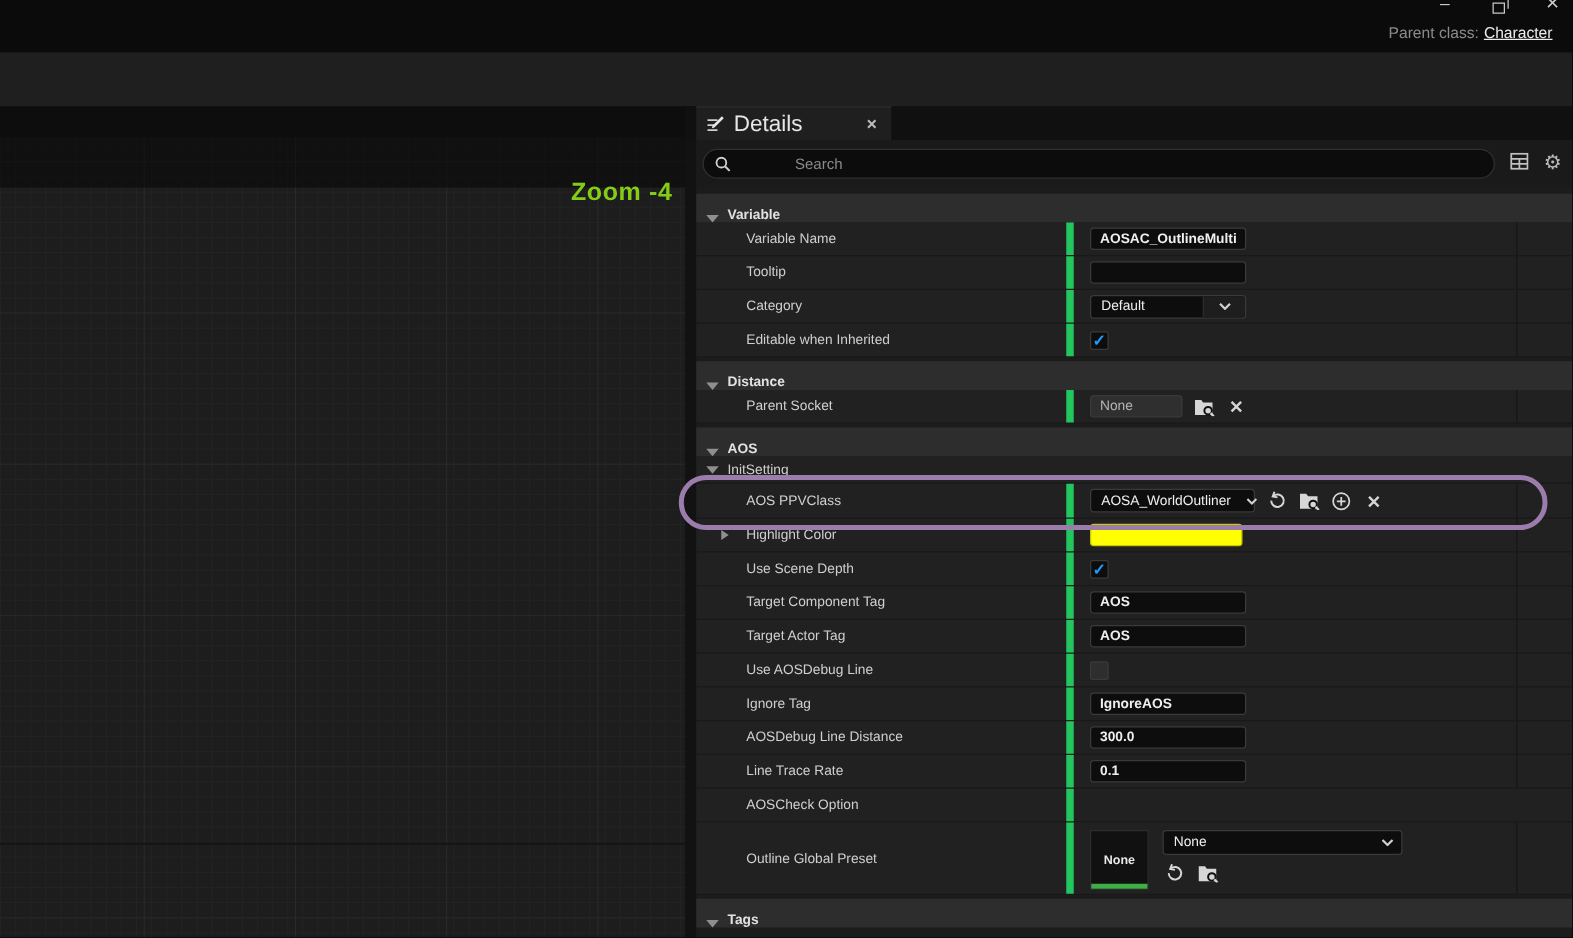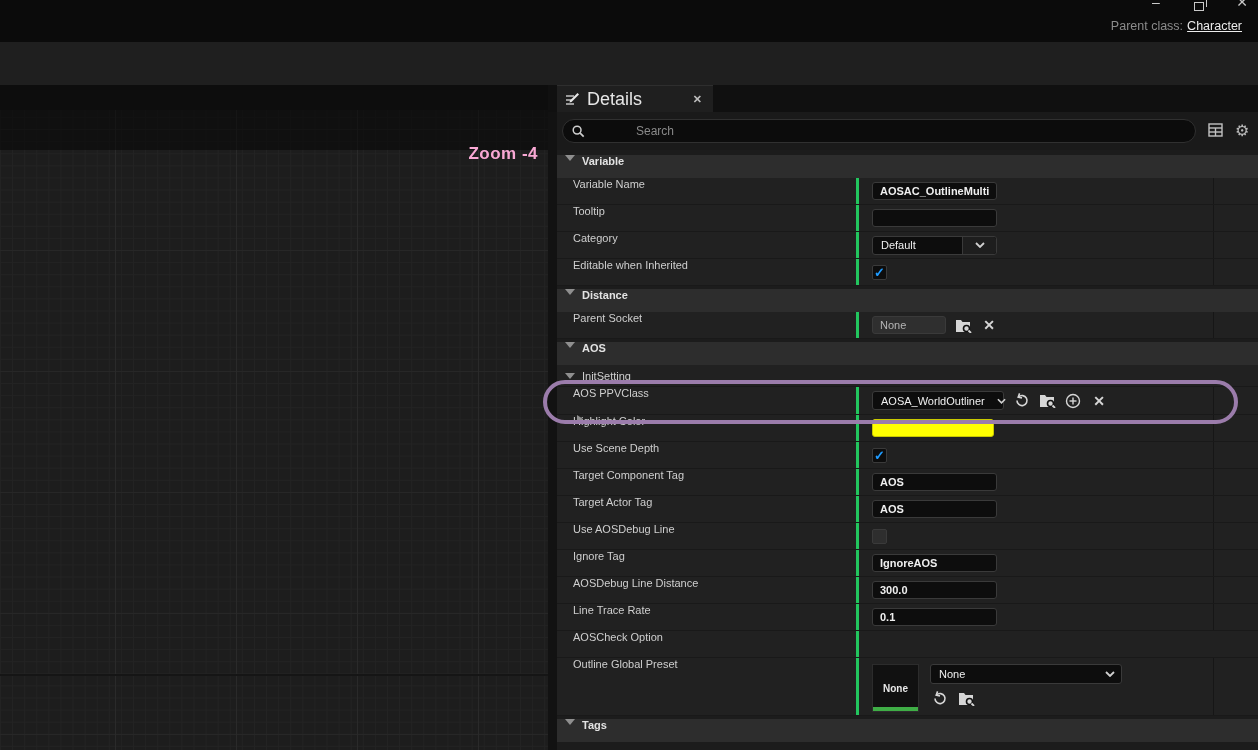--- a/index.html
+++ b/index.html
@@ -25,53 +25,53 @@
     background-image:
       linear-gradient(to right, #2a2a2a 1px, transparent 1px),
       linear-gradient(to bottom, #272727 1px, transparent 1px),
       linear-gradient(to right, #232323 1px, transparent 1px),
       linear-gradient(to bottom, #232323 1px, transparent 1px);
     background-size:121px 121px, 121px 121px, 12.1px 12.1px, 12.1px 12.1px;
     background-position:-6px 0, 0 19px, 0 0, 0 7px; }
   .origin-line { position:absolute; left:0; top:564px; width:100%; height:2px; background:#151515; }
   .zoom-band { position:absolute; left:0; top:25px; width:100%; height:40px; background:rgba(5,5,5,0.55);
     display:flex; align-items:center; justify-content:flex-end; padding-right:10px; }
-  .zoom-label { color:#f9a8d4; font-size:17px; font-weight:bold; letter-spacing:0.5px;margin-top:48px; }
+  .zoom-label { color:#84cc16; font-size:20px; font-weight:bold; letter-spacing:0.5px;margin-top:48px; }
 
   .panel-gap { position:absolute; left:548px; top:85px; width:9px; height:665px; background:#121212; }
 
   
   .details { position:absolute; left:557px; top:85px; width:701px; height:665px; background:#1c1c1c; }
   .tab-strip { position:absolute; left:-9px; top:0; width:710px; height:27px; background:#101010; display:flex; }
   .tab { margin-left:9px; width:156px; height:27px; background:#1f1f1f; border-top:1px solid #2e2e2e;
     display:flex; align-items:center; padding:0 8px; }
   .tab-label { color:#e6e6e6; font-size:18px; margin-left:7px; flex:1; }
   .tab-close { color:#bdbdbd; font-size:11px; font-weight:bold; padding:0 3px; }
 
   .search-row { position:absolute; left:0; top:27px; width:701px; height:38px; background:#1a1a1a; display:flex; align-items:center; }
   .search-pill { margin-left:5px; width:634px; height:24px; background:#0c0c0c; border:1px solid #303030; border-radius:12px;
     display:flex; align-items:center; padding:0 9px;gap:44px; }
   .search-placeholder { color:#8a8a8a; font-size:12px; margin-left:7px; }
   .hdr-icon { color:#c2c2c2; margin-left:12px; line-height:1; }
 
   .panel-body { position:absolute; left:0; top:65px; width:701px; height:600px; padding-top:5px; }
 
-  .section-hdr { height:23px; background:#2d2d2d; display:flex; align-items:flex-start; padding-left:8px; margin-top:3px; }
+  .section-hdr { height:23px; background:#2d2d2d; display:flex; align-items:flex-end; padding-left:8px; margin-top:3px; }
   .section-hdr:first-child { margin-top:0; }
   .section-title { color:#e2e2e2; font-size:11px; font-weight:bold; margin-left:7px; }
   .tri-down { width:0; height:0; border-left:5px solid transparent; border-right:5px solid transparent; border-top:6px solid #8f8f8f; }
   .tri-right { width:0; height:0; border-top:4.5px solid transparent; border-bottom:4.5px solid transparent; border-left:6px solid #8f8f8f; }
 
   .sub-hdr { height:22px; background:#212121; display:flex; align-items:center; padding-left:8px; border-bottom:1px solid #191919; }
   .sub-title { color:#d0d0d0; font-size:11px; margin-left:7px; }
 
   .row { display:grid; grid-template-columns:302px 355px 1fr; height:27px; background:#212121; border-bottom:1px solid #191919; position:relative; }
   .row.tall { height:58px; }
   .row.hl-row { height:28px; }
-  .cell-name { display:flex; align-items:flex-start; padding-left:16px; border-right:3px solid #22c55e; position:relative; }
+  .cell-name { display:flex; align-items:center; padding-left:40px; border-right:6px solid #22c55e; position:relative; }
   .cell-name .expander { position:absolute; left:20px; }
   .row-label { color:#cfcfcf; font-size:11px; }
   .cell-value { display:flex; align-items:center; padding-left:13px; border-right:1px solid #161616; gap:8px; }
   .cell-reset { }
 
   .txt-field { width:125px; height:18px; background:#0d0d0d; border:1px solid #3a3a3a; border-radius:3px;
     color:#efefef; font-size:11px; font-weight:600; display:flex; align-items:center; padding:0 7px; }
   .txt-field.readonly { background:#2f2f2f; border-color:#3a3a3a; color:#b5b5b5; font-weight:400; width:74px; }
 
   .combo { height:19px; background:#0d0d0d; border:1px solid #3a3a3a; border-radius:3px;

